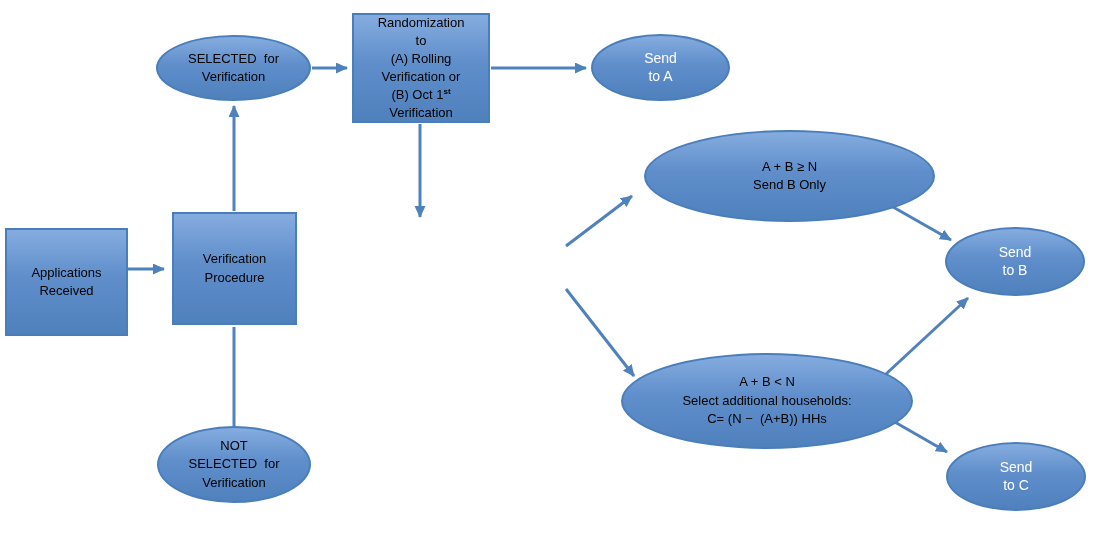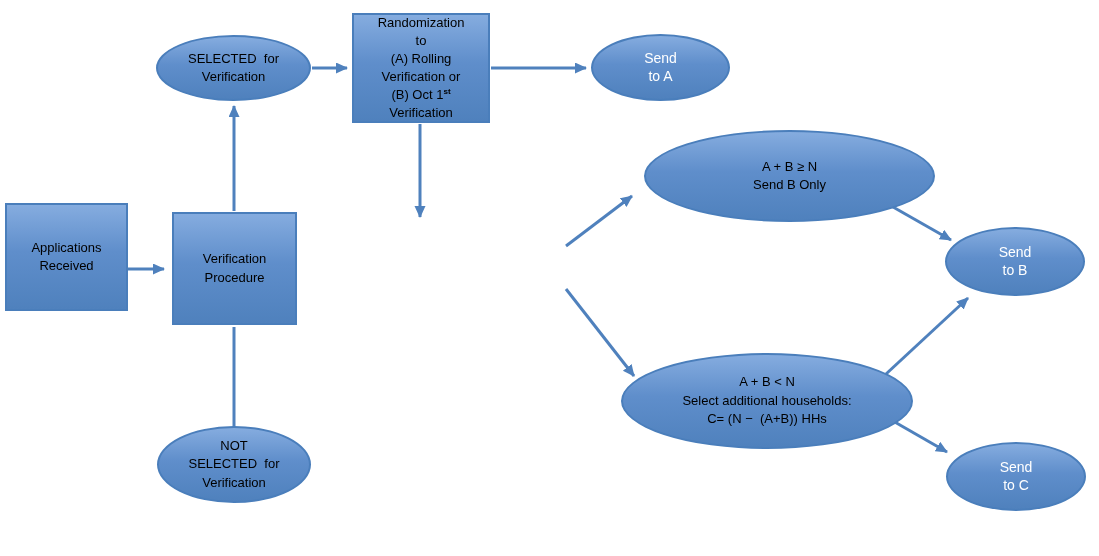--- a/index.html
+++ b/index.html
@@ -41,21 +41,21 @@
     <line x1="312" y1="68" x2="347" y2="68" marker-end="url(#ah)"></line>
     <line x1="491" y1="68" x2="586" y2="68" marker-end="url(#ah)"></line>
     <line x1="420" y1="124" x2="420" y2="217" marker-end="url(#ah)"></line>
     <line x1="566" y1="246" x2="632" y2="196" marker-end="url(#ah)"></line>
     <line x1="566" y1="289" x2="634" y2="376" marker-end="url(#ah)"></line>
     <line x1="886" y1="203" x2="951" y2="240" marker-end="url(#ah)"></line>
     <line x1="886" y1="374" x2="968" y2="298" marker-end="url(#ah)"></line>
     <line x1="893" y1="421" x2="947" y2="452" marker-end="url(#ah)"></line>
   </svg>
 
-  <div class="node" style="left:5px;top:203px;width:123px;height:108px">
+  <div class="node" style="left:5px;top:228px;width:123px;height:108px">
     <span class="ln">Applications</span>
     <span class="ln">Received</span>
   </div>
 
   <div class="node" style="left:172px;top:212px;width:125px;height:113px">
     <span class="ln">Verification</span>
     <span class="ln">Procedure</span>
   </div>
 
   <div class="node ellipse" style="left:156px;top:35px;width:155px;height:66px">

